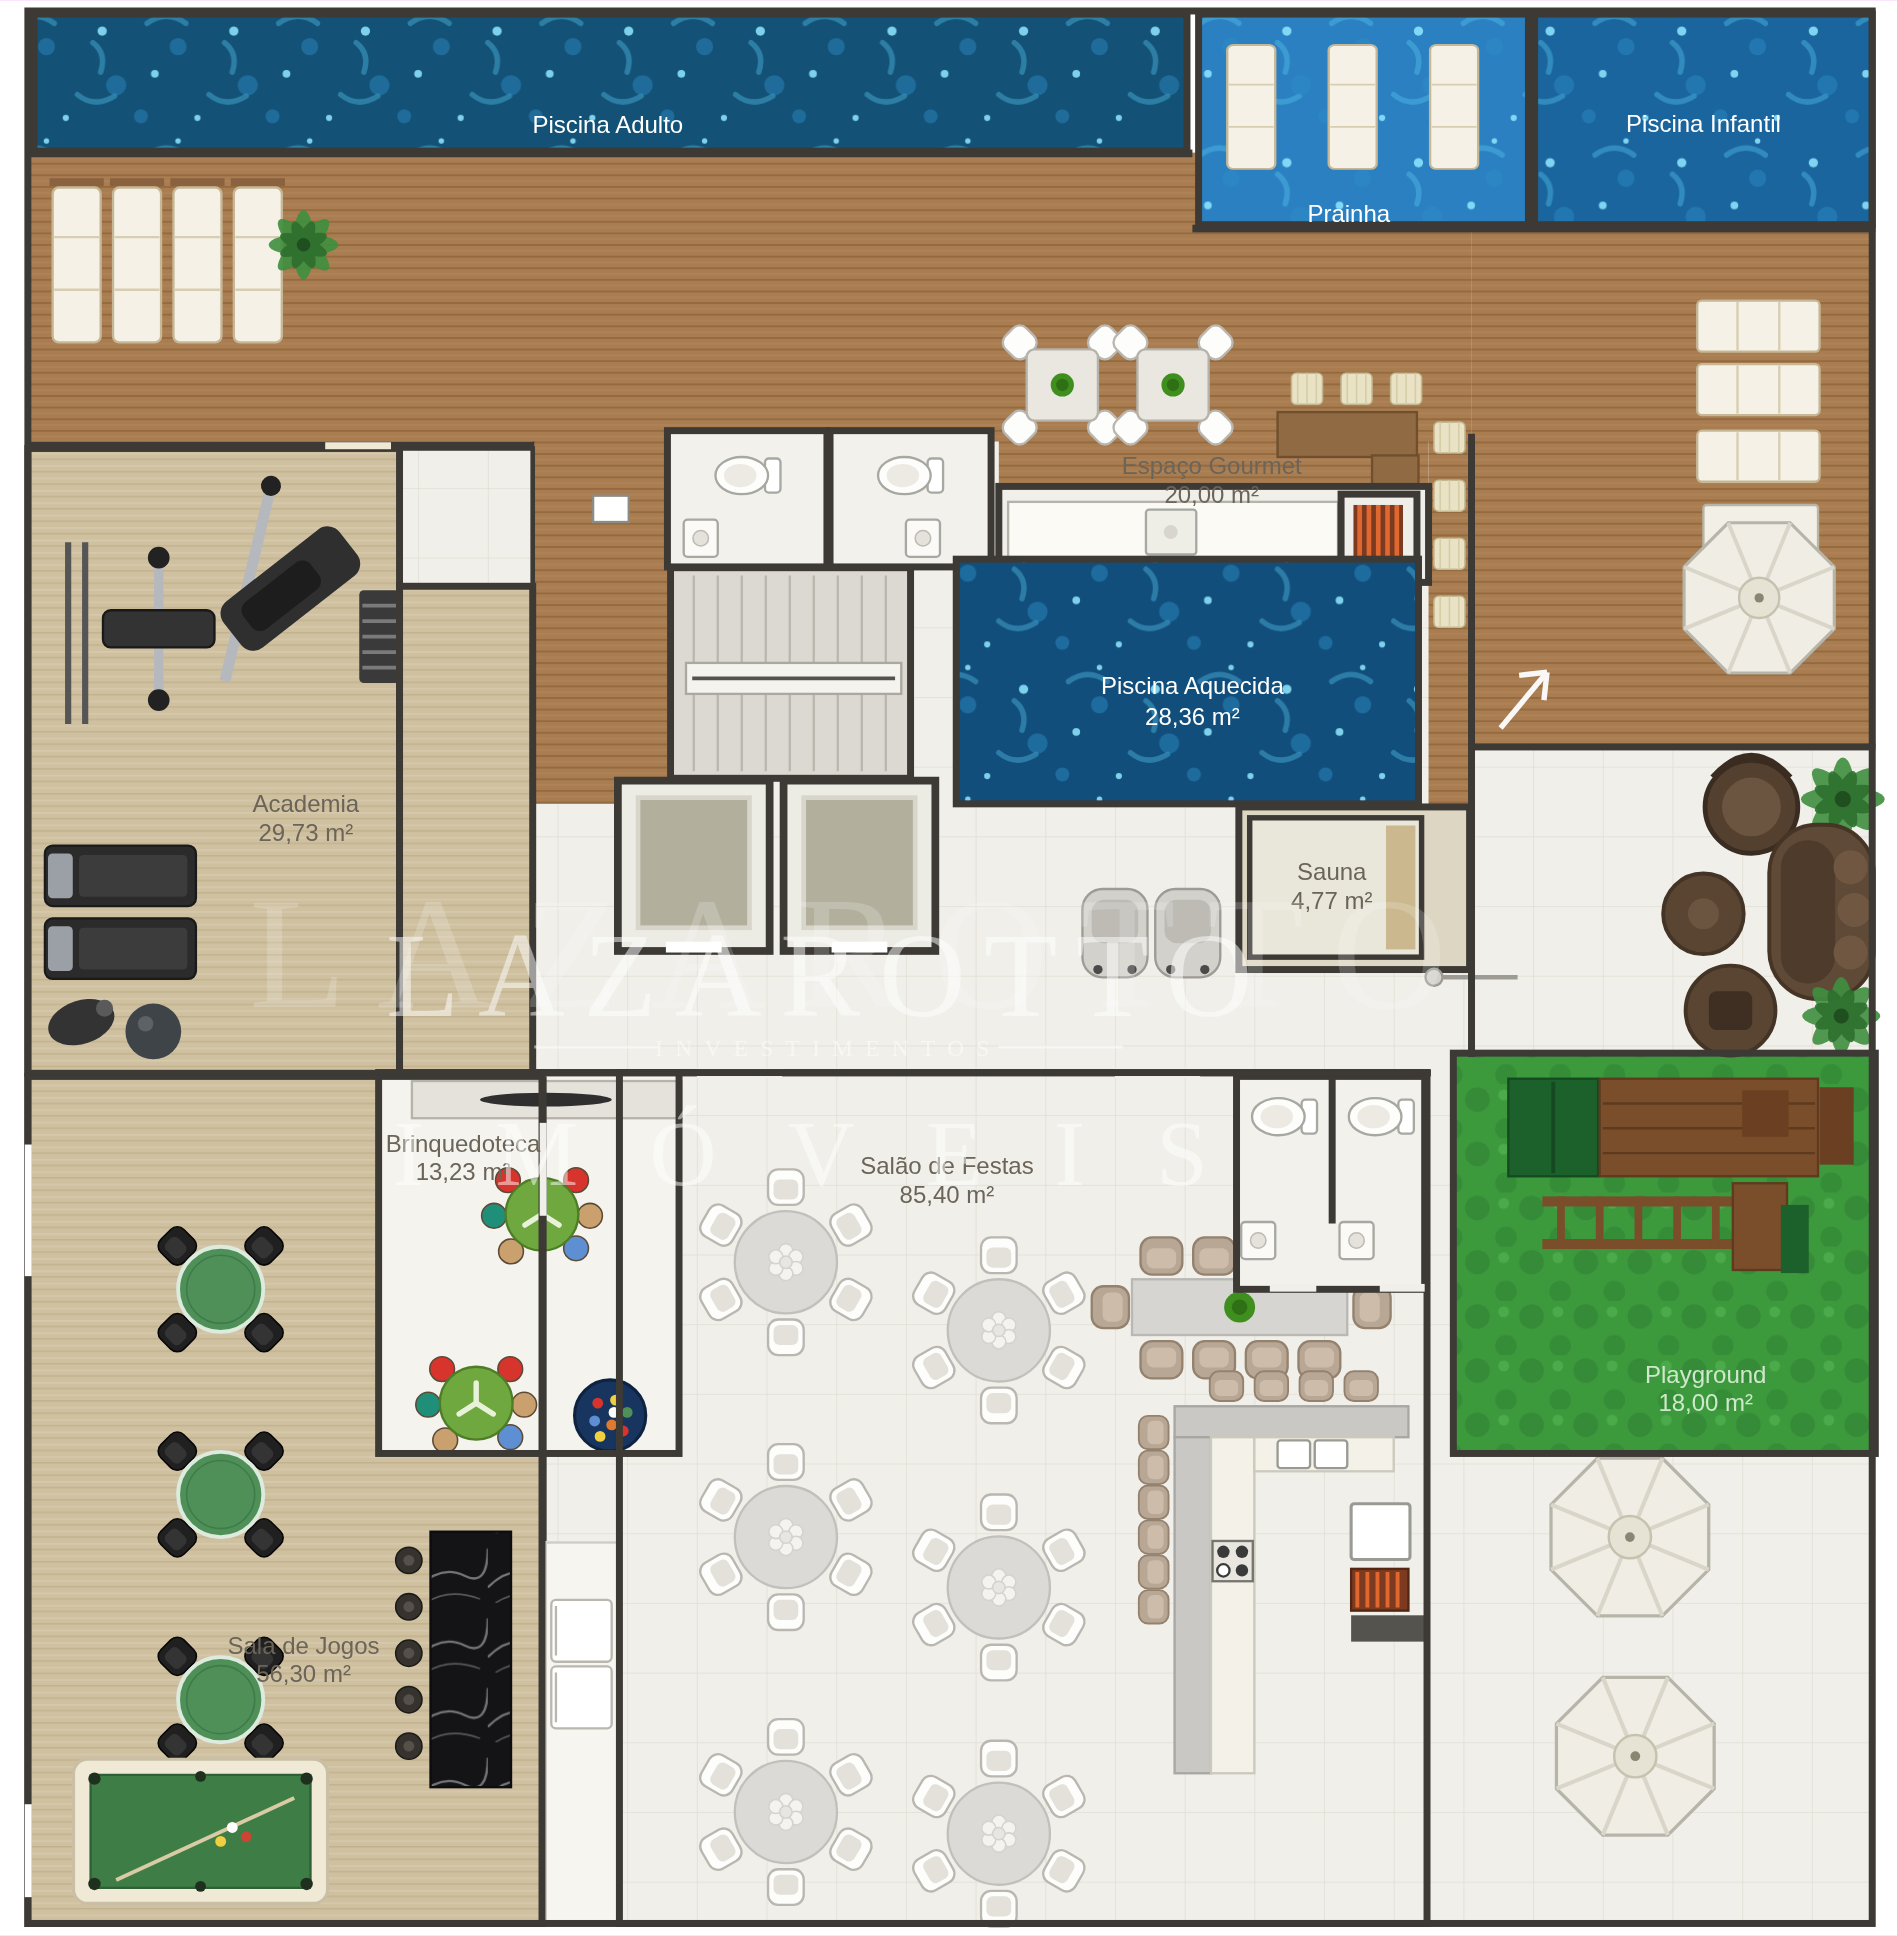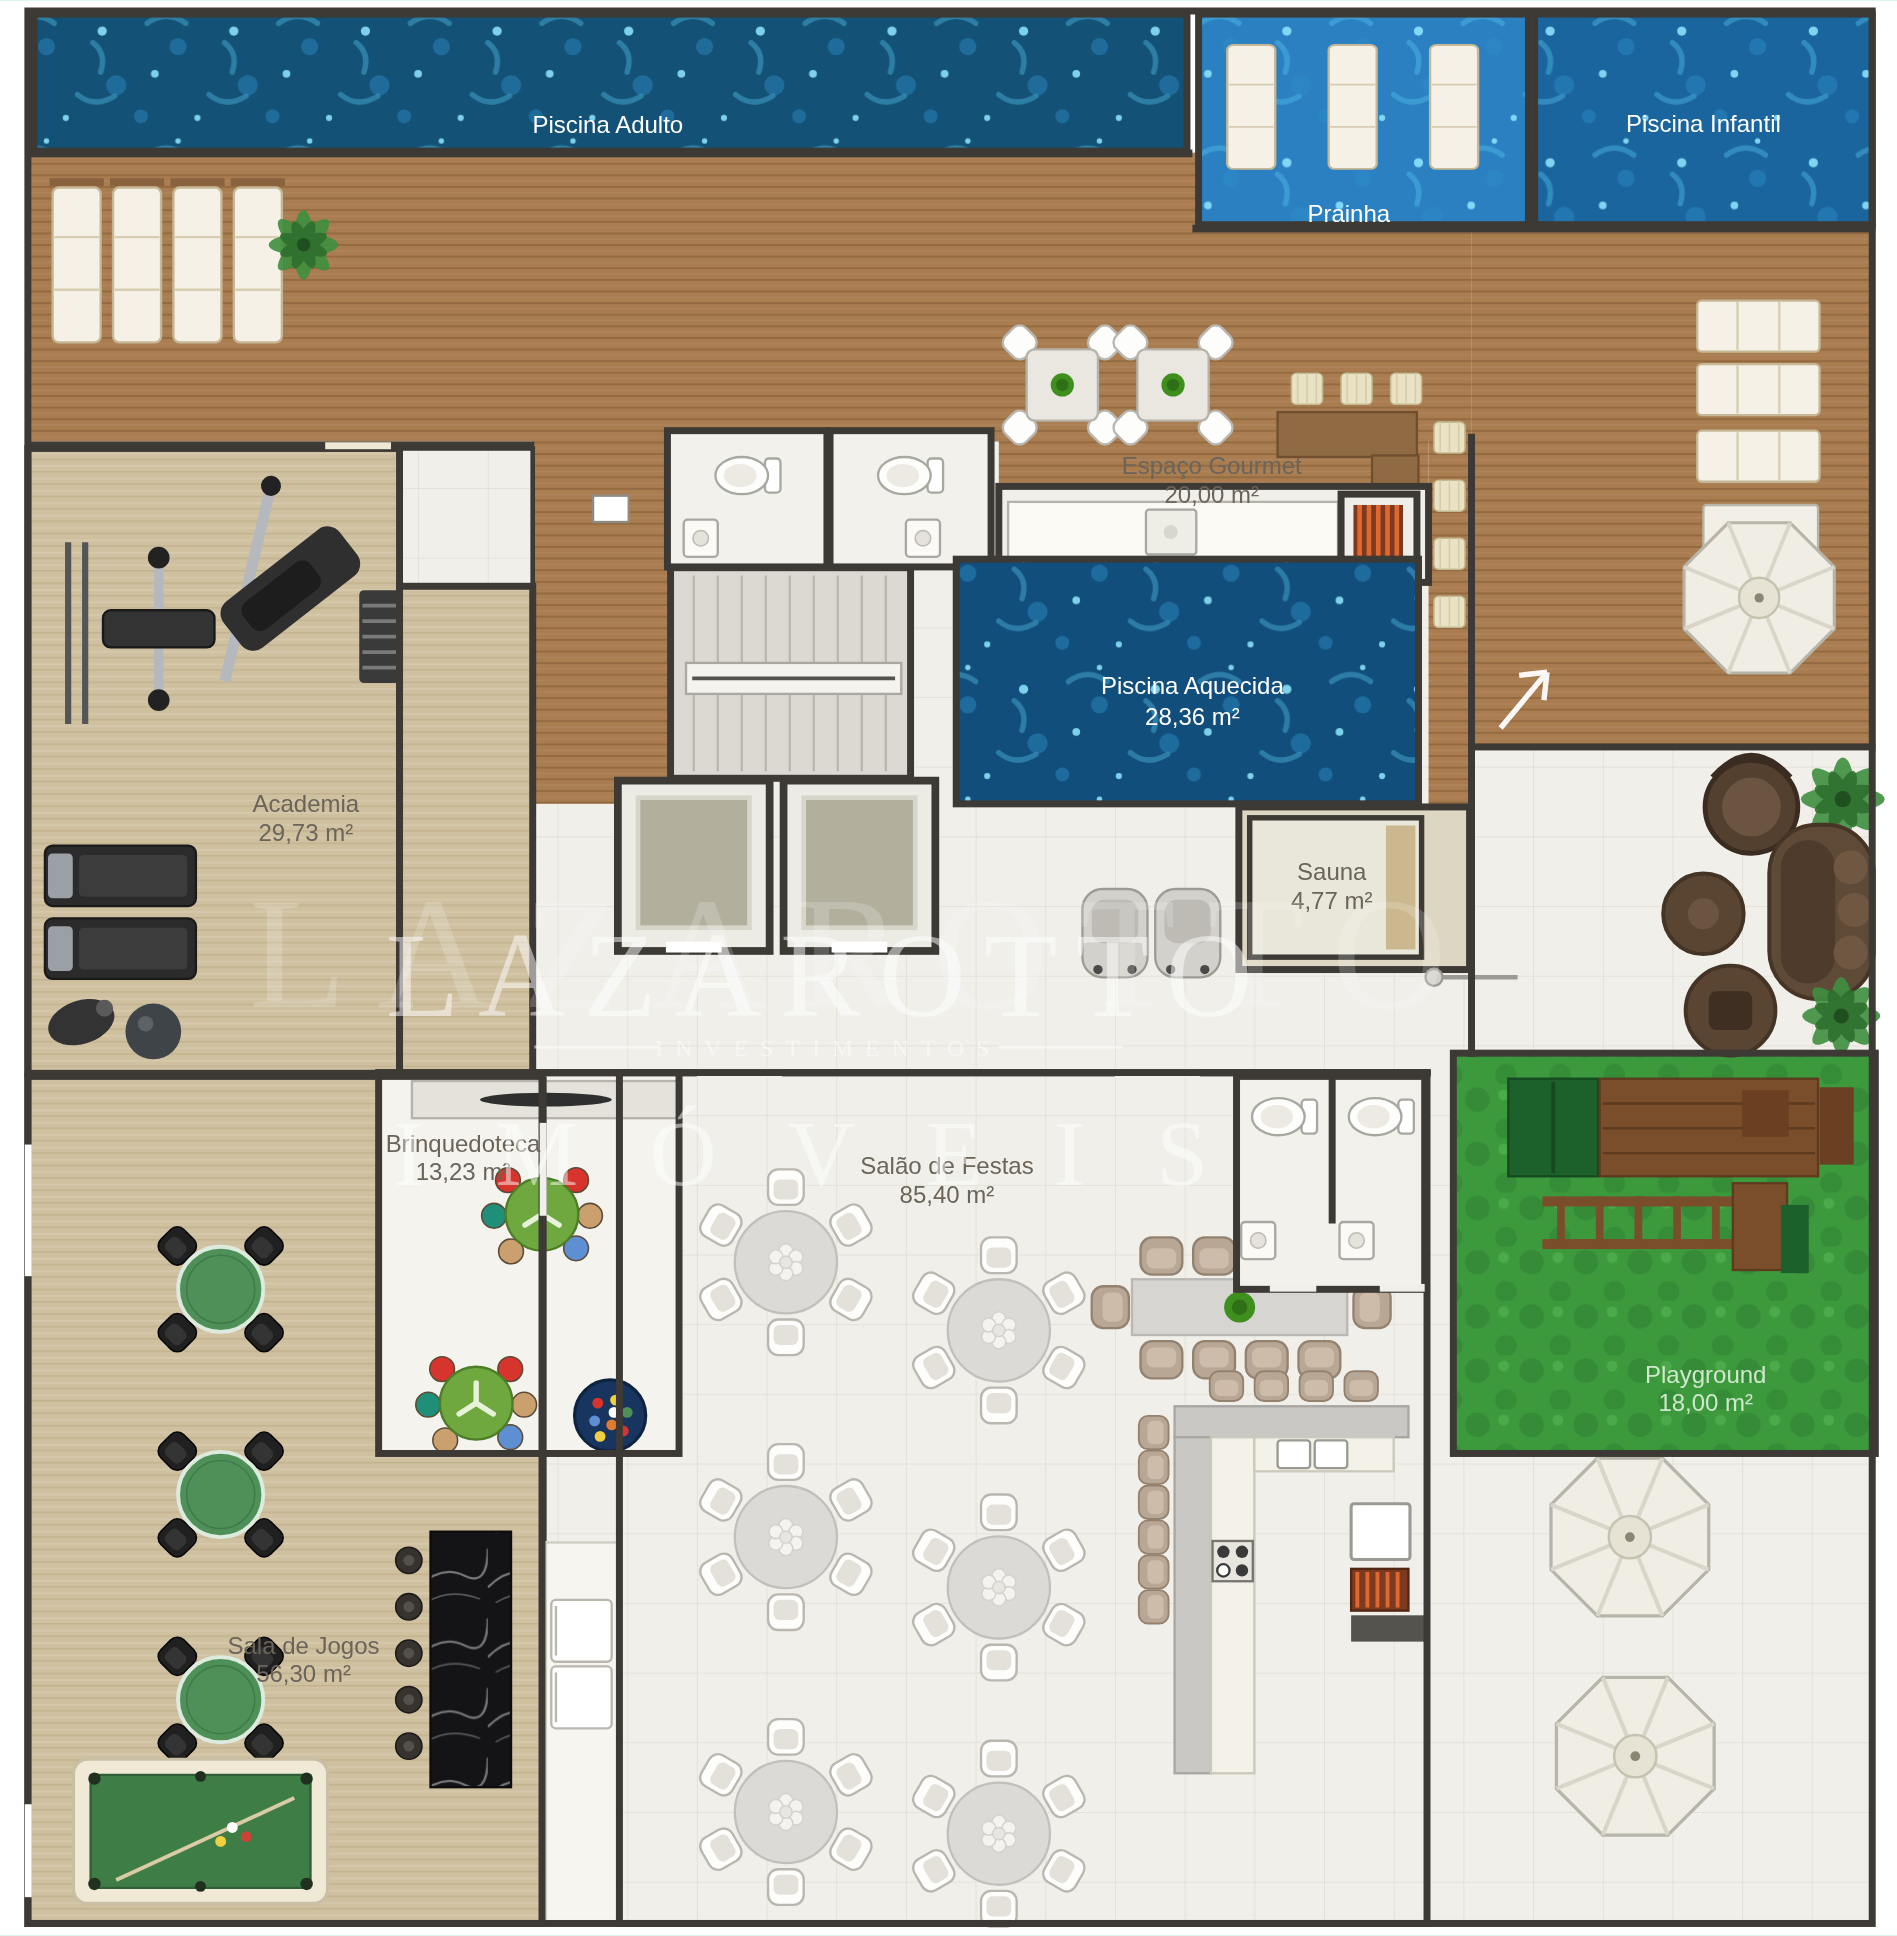--- a/index.html
+++ b/index.html
@@ -1,16 +1,16 @@
 <!DOCTYPE html>
 <html style="--wall: #3d3a36; --label: #6b6459; --watermark: #ffffff; --deck: #aa7d51; --wood_light: #cfc0a0; --tile: #f0efe9; --grass: #3c9a3d; --pool_adult: #135176; --pool_prainha: #2b80c1; --pool_infantil: #1a659e; --pool_heated: #114e7b; --green_table: #4f9059; --marble: #141417; --brown_furniture: #5a4533;font-size:12.4px"><head>
 <meta charset="utf-8">
 <style>
   html,body{margin:0;padding:0;background:#ffffff;}
-  .plan{position:relative;width:1897px;height:1936px;background:#14b8a6;overflow:hidden;}
+  .plan{position:relative;width:1897px;height:1936px;background:#d946ef;overflow:hidden;}
   svg{position:absolute;left:0;top:0;}
   text{font-family:"Liberation Sans",sans-serif;}
   .lbl{fill:var(--label,#6b6459);font-size:31px;text-anchor:middle;}
   .lblW{fill:#ffffff;font-size:31px;text-anchor:middle;}
   .lblG{fill:#cfe8cb;font-size:31px;text-anchor:middle;}
   .wm{font-family:"Liberation Serif",serif;fill:var(--watermark,#ffffff);text-anchor:middle;}
   .stroke{fill:none;stroke:var(--wall,#3d3a36);stroke-width:9;}
   .stroke2{fill:none;stroke:var(--wall,#3d3a36);stroke-width:6;}
   .wallf{fill:var(--wall,#3d3a36);}
 </style>

